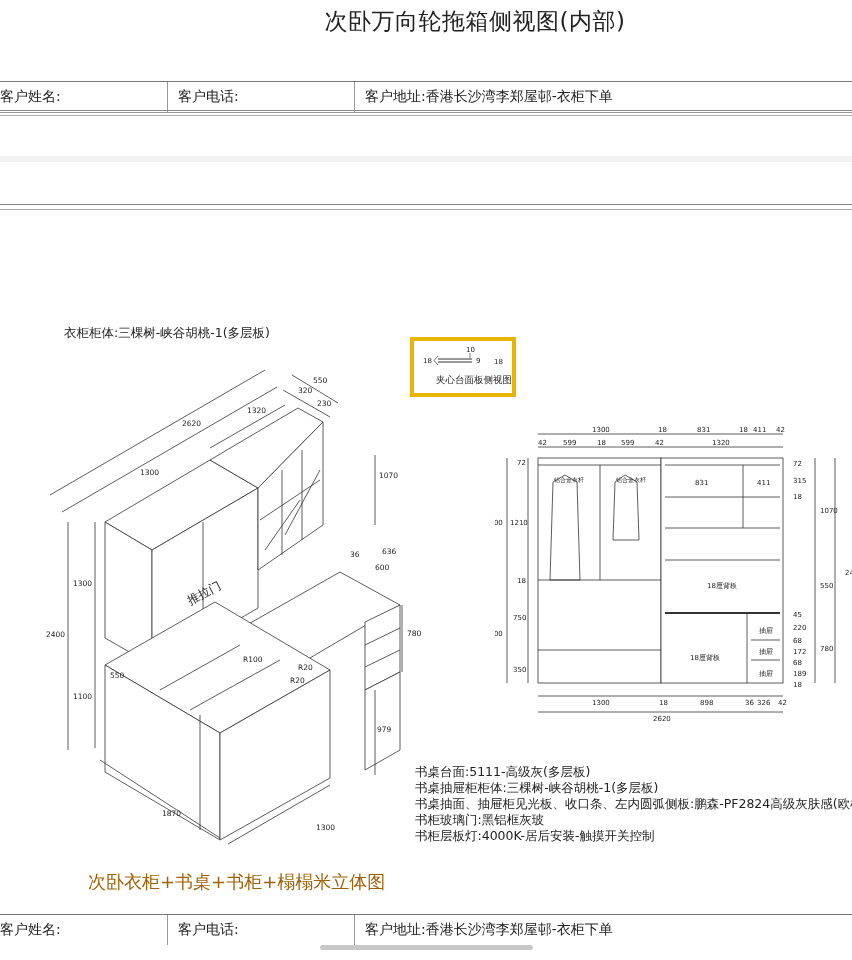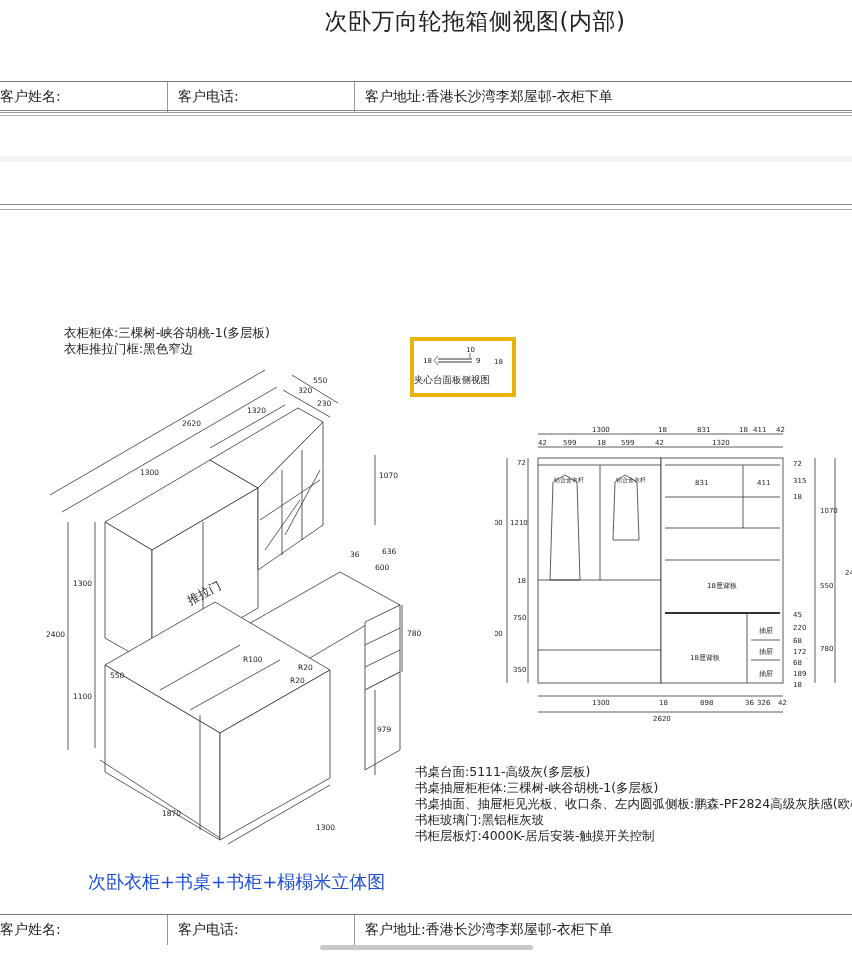--- a/index.html
+++ b/index.html
@@ -9,42 +9,41 @@
   .info-row{left:-10px;width:880px;height:30px;border-top:1px solid #777;border-bottom:1px solid #999;display:flex;align-items:center;font-size:14px;}
   .info-row .cell{height:100%;display:flex;align-items:center;padding-left:10px;box-sizing:border-box;border-right:1px solid #999;}
   .info-row .cell:last-child{border-right:none;}
   .c1{width:178px;}
   .c2{width:187px;text-align:right;}
   .c3{flex:1;}
   .dbl{left:0;width:852px;height:4px;border-top:1px solid #888;border-bottom:1px solid #aaa;}
   .band{left:0;width:852px;height:6px;background:#f2f2f2;}
   .notes{font-size:12.5px;line-height:16px;color:#222;margin-top:22px;}
   .inset{left:410px;top:337px;width:98px;height:52px;border:4px solid #eab308;font-size:8px;}
-  .inset .cap{position:absolute;left:0;right:0;bottom:6px;text-align:left;font-size:9.5px;}
-  .sub-title{left:88px;top:870px;font-size:18px;color:#1d4ed8;}
+  .inset .cap{position:absolute;left:0;right:0;bottom:6px;text-align:right;font-size:9.5px;}
+  .sub-title{left:88px;top:870px;font-size:18px;color:#a16207;}
   .scrollbar{left:320px;top:945px;width:213px;height:5px;background:#c8c8c8;border-radius:3px;}
   svg text{font-family:"DejaVu Sans","Liberation Sans",sans-serif;fill:#222;}
 </style>
 </head>
 <body>
 
 <div class="abs title">次卧万向轮拖箱侧视图(内部)</div>
 
 <div class="abs info-row" style="top:81px;">
   <div class="cell c1">客户姓名:</div>
   <div class="cell c2">客户电话:</div>
   <div class="cell c3">客户地址:香港长沙湾李郑屋邨-衣柜下单</div>
 </div>
 <div class="abs dbl" style="top:110px;"></div>
 <div class="abs band" style="top:156px;"></div>
 <div class="abs dbl" style="top:204px;"></div>
 
 <div class="abs notes" style="left:64px;top:303px;">
   <div>衣柜柜体:三棵树-峡谷胡桃-1(多层板)</div>
-  <div>衣柜推拉门框:黑色窄边</div>
 </div>
 
 <div class="abs inset">
   <svg width="98" height="30" style="position:absolute;left:0;top:0;">
     <line x1="24" y1="18" x2="58" y2="18" stroke="#333" stroke-width="1"></line>
     <line x1="24" y1="21" x2="58" y2="21" stroke="#333" stroke-width="1"></line>
     <line x1="24" y1="15" x2="20" y2="19.5" stroke="#333" stroke-width="0.7"></line>
     <line x1="20" y1="19.5" x2="24" y2="24" stroke="#333" stroke-width="0.7"></line>
     <line x1="56" y1="12" x2="56" y2="17" stroke="#333" stroke-width="0.7"></line>
     <text x="52" y="11" font-size="7">10</text>

